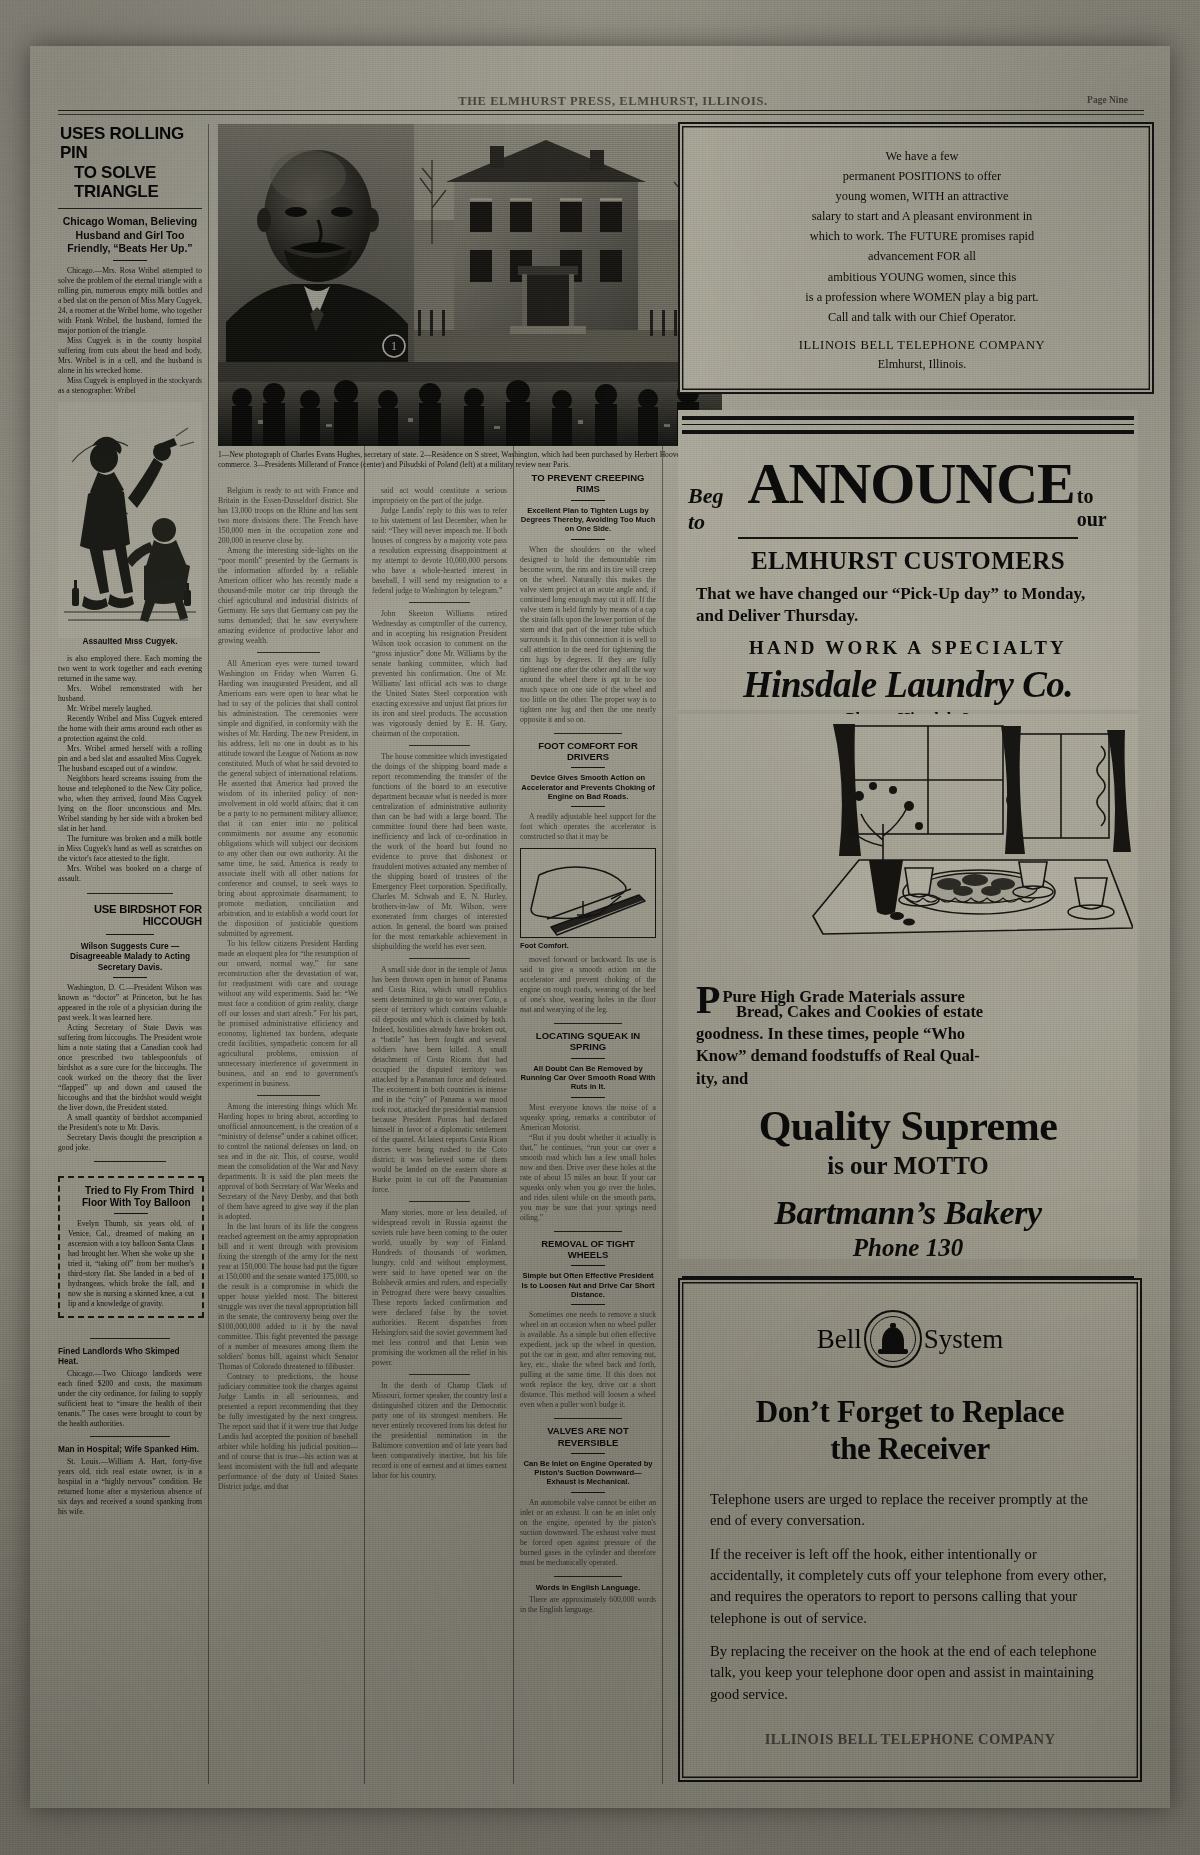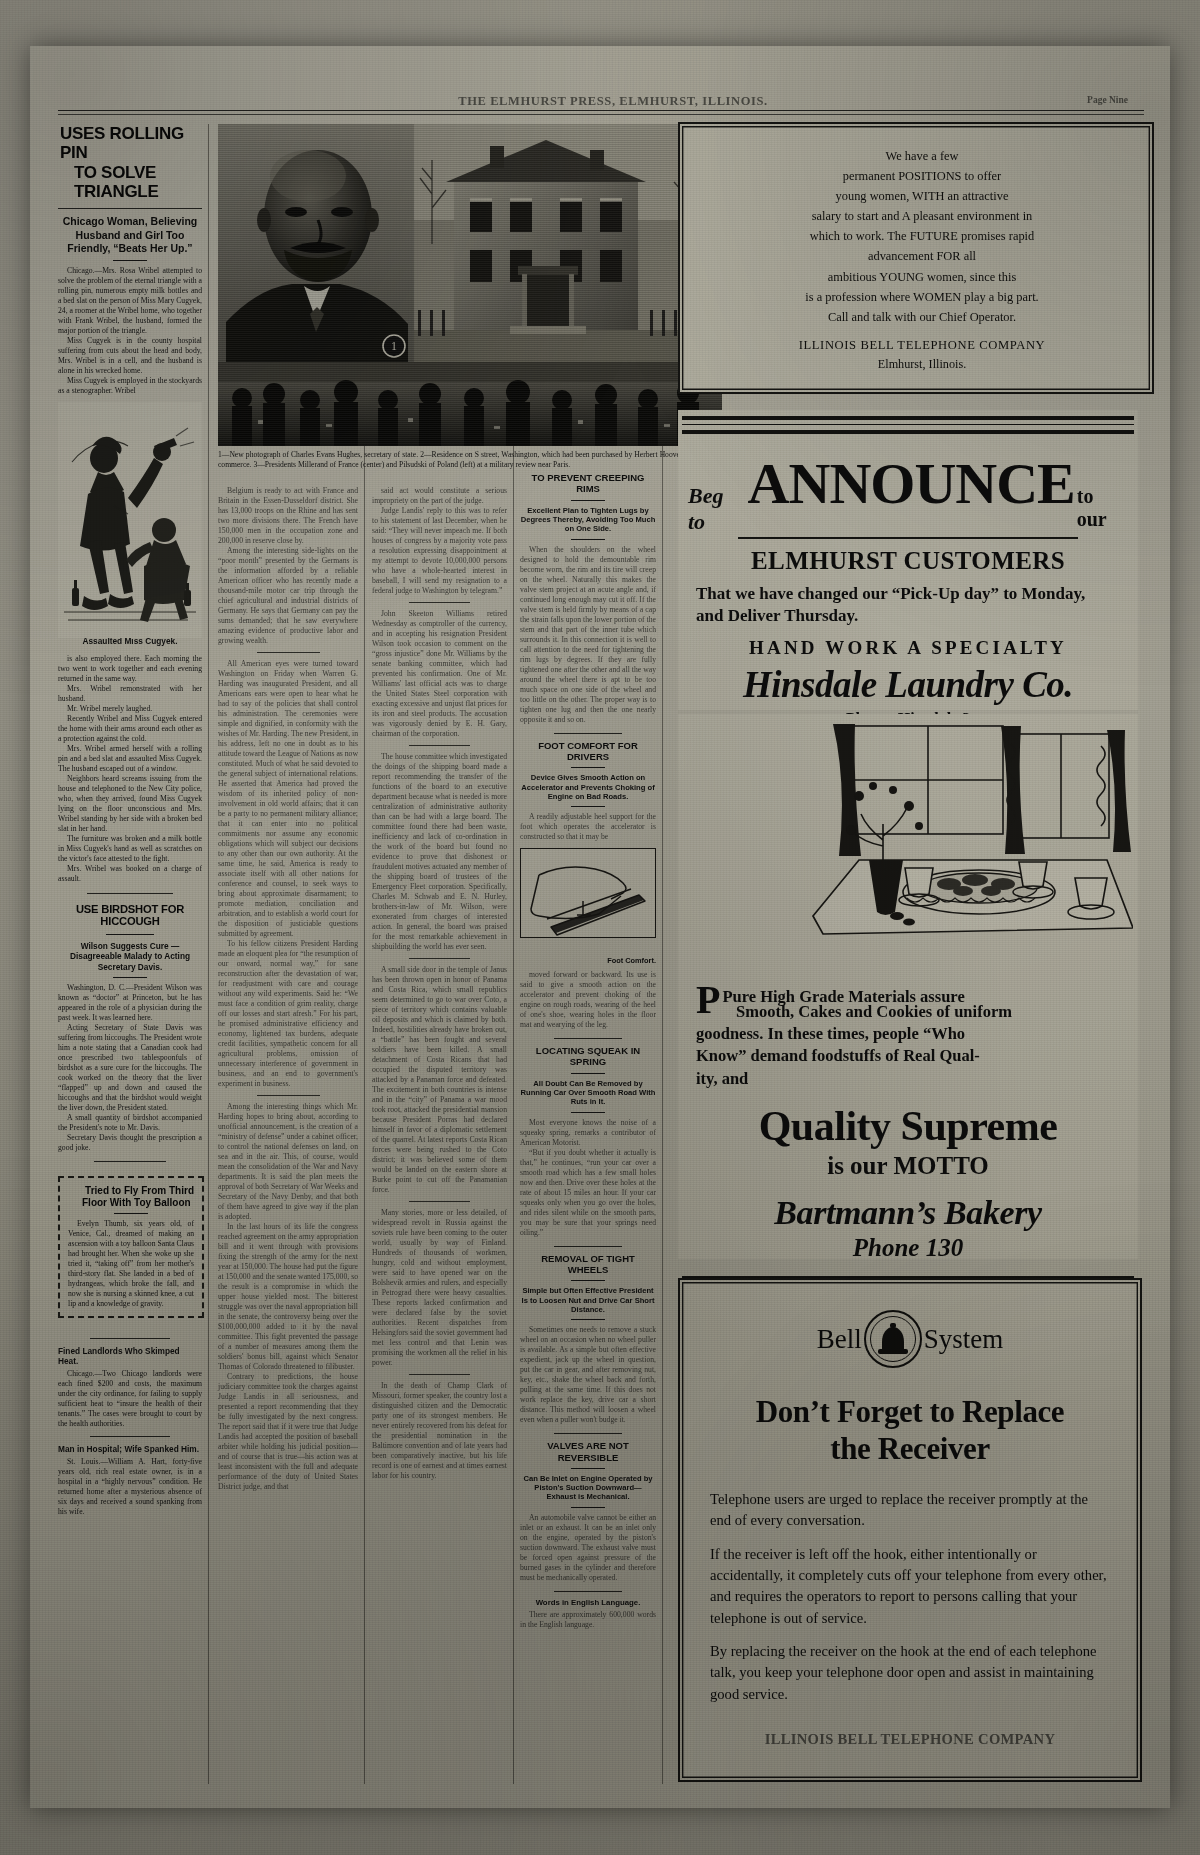--- a/index.html
+++ b/index.html
@@ -211,21 +211,21 @@
         <p>Mr. Wribel merely laughed.</p>
         <p>Recently Wribel and Miss Cugyek entered the home with their arms around each other as a protection against the cold.</p>
         <p>Mrs. Wribel armed herself with a rolling pin and a bed slat and assaulted Miss Cugyek. The husband escaped out of a window.</p>
         <p>Neighbors heard screams issuing from the house and telephoned to the New City police, who, when they arrived, found Miss Cugyek lying on the floor unconscious and Mrs. Wribel standing by her side with a broken bed slat in her hand.</p>
         <p>The furniture was broken and a milk bottle in Miss Cugyek's hand as well as scratches on the victor's face attested to the fight.</p>
         <p>Mrs. Wribel was booked on a charge of assault.</p>
       </div>
 
       <div class="rule-short" style="margin-top:9px;"></div>
 
-      <div class="hl" style="font-size:11.2px;text-align:center;margin-top:9px;letter-spacing:-.2px;">USE BIRDSHOT FOR HICCOUGH</div>
+      <div class="hl" style="font-size:11.2px;text-align:right;margin-top:9px;letter-spacing:-.2px;">USE BIRDSHOT FOR HICCOUGH</div>
       <div class="dash dash-l"></div>
       <div class="sub" style="font-size:8.3px;">Wilson Suggests Cure — Disagreeable Malady to Acting Secretary Davis.</div>
       <div class="dash"></div>
       <div class="body">
         <p>Washington, D. C.—President Wilson was known as “doctor” at Princeton, but he has appeared in the role of a physician during the past week. It was learned here.</p>
         <p>Acting Secretary of State Davis was suffering from hiccoughs. The President wrote him a note stating that a Canadian cook had once prescribed two tablespoonfuls of birdshot as a sure cure for the hiccoughs. The cook worked on the theory that the liver “flapped” up and down and caused the hiccoughs and that the birdshot would weight the liver down, the President stated.</p>
         <p>A small quantity of birdshot accompanied the President's note to Mr. Davis.</p>
         <p>Secretary Davis thought the prescription a good joke.</p>
       </div>
 
@@ -473,21 +473,21 @@
             <path d="M26 70 L110 40"></path>
             <path d="M30 78 L118 46 l6 6 L36 86 z"></path>
             <path d="M62 52 l0 14"></path>
             <path d="M56 66 l14 0"></path>
           </g>
           <g fill="#1c1b18" opacity=".9">
             <path d="M30 78 L118 46 l5 5 L35 84 z"></path>
           </g>
         </svg>
       </div>
-      <div class="minihead" style="text-align:right;font-size:7.4px;margin-top:18px;">Foot Comfort.</div>
+      <div class="minihead" style="text-align:left;font-size:7.4px;margin-top:3px;">Foot Comfort.</div>
 
       <div class="body blurry" style="margin-top:5px;">
           <p>moved forward or backward. Its use is said to give a smooth action on the accelerator and prevent choking of the engine on rough roads, wearing of the heel of one's shoe, wearing holes in the floor mat and wearying of the leg.</p>
         </div>
 
       <div class="rule-short" style="margin-top:8px;width:50%;"></div>
 
       <div class="kicker" style="margin-top:6px;">LOCATING SQUEAK IN SPRING</div>
       <div class="dash"></div>
       <div class="minihead" style="text-align:center;font-size:7.6px;">All Doubt Can Be Removed by Running Car Over Smooth Road With Ruts in It.</div>
@@ -630,21 +630,21 @@
             <ellipse cx="226" cy="202" rx="6" ry="3.5"></ellipse>
           </g>
         </svg>
       </div>
 
       <div class="serif-ad" style="padding:6px 18px 0;font-size:16.5px;line-height:1.35;font-weight:600;">
         <div style="display:flex;align-items:flex-start;">
           <span style="font-size:40px;line-height:.82;font-weight:700;margin-right:2px;">P</span>
           <span style="margin-top:2px;">Pure High Grade Materials assure</span>
         </div>
-        <div style="padding-left:40px;margin-top:-16px;">Smooth, Cakes and Cookies of uniform</div>
+        <div style="padding-left:40px;margin-top:-16px;">Bread, Cakes and Cookies of estate</div>
         <div>goodness.  In these times, people “Who</div>
         <div>Know” demand foodstuffs of Real Qual-</div>
         <div>ity, and</div>
       </div>
 
       <div class="serif-ad" style="text-align:center;font-size:42px;font-weight:700;margin-top:12px;letter-spacing:-.5px;">Quality Supreme</div>
       <div class="serif-ad" style="text-align:center;font-size:25px;font-weight:700;margin-top:2px;">is our MOTTO</div>
       <div class="serif-ad" style="text-align:center;font-size:34px;font-style:italic;font-weight:700;margin-top:14px;letter-spacing:-.4px;">Bartmann’s Bakery</div>
       <div class="serif-ad" style="text-align:center;font-size:25px;font-style:italic;font-weight:700;margin-top:2px;">Phone 130</div>
       <div class="ad-rule-thick" style="margin:14px 4px 0;"></div>

